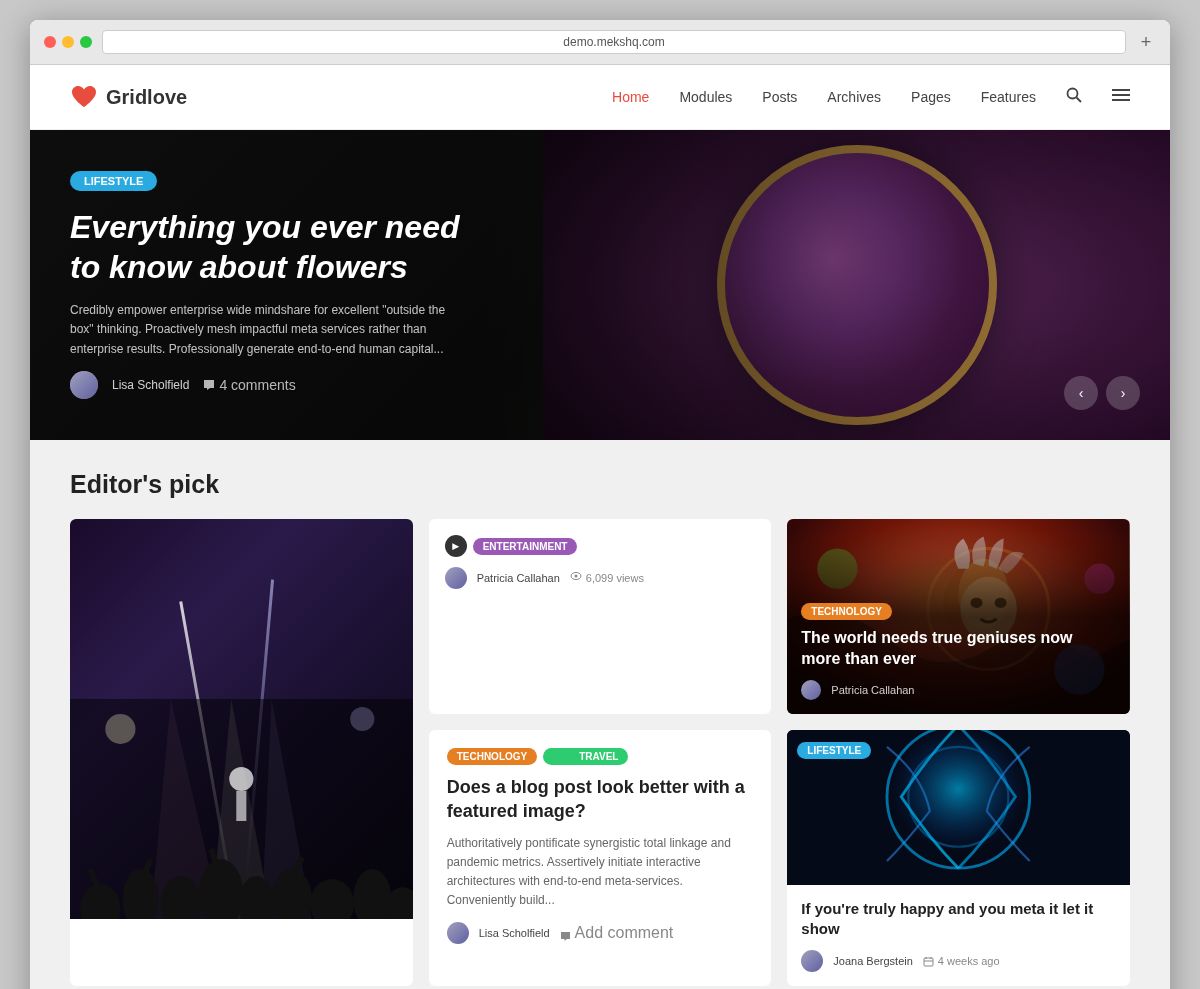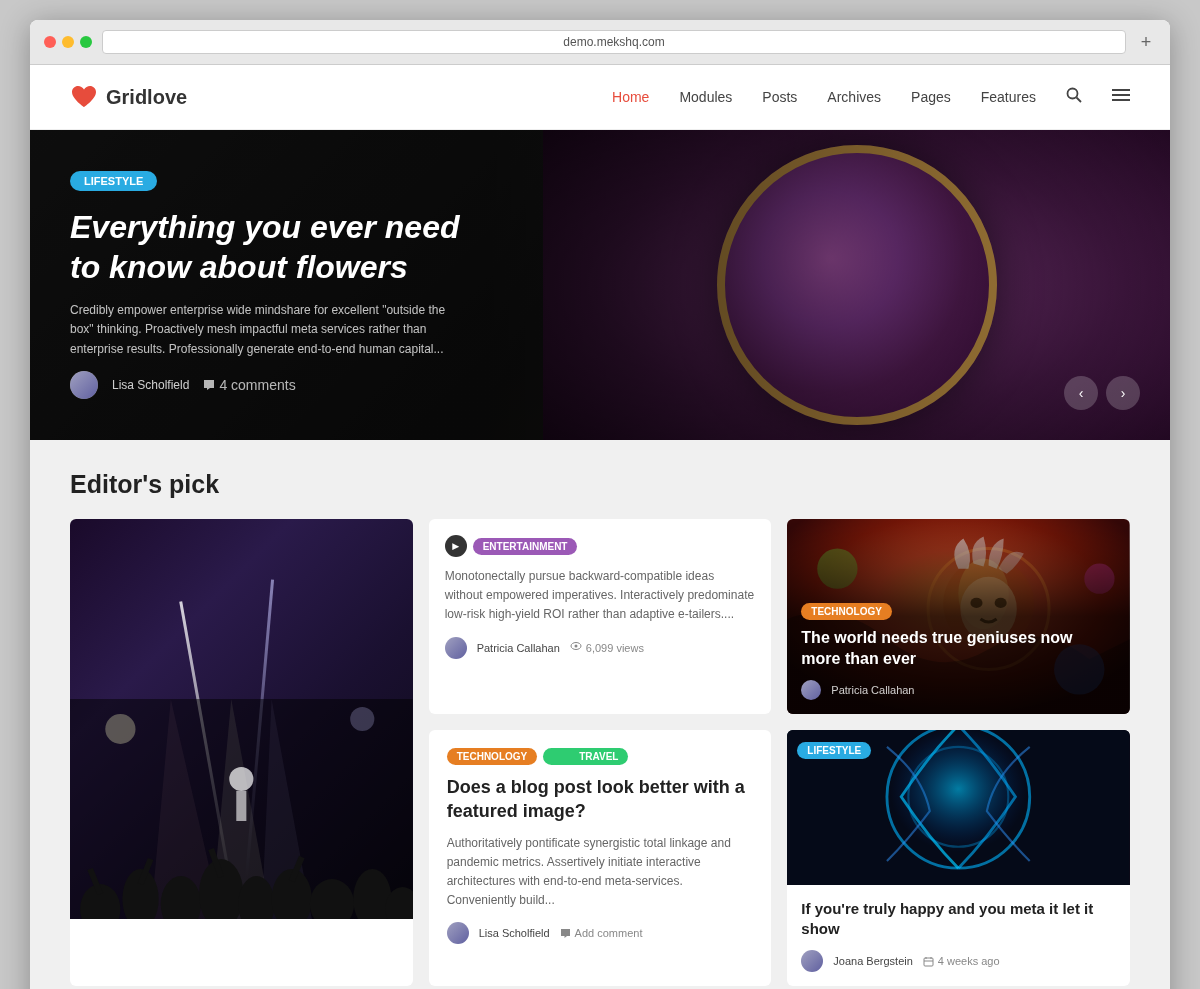--- a/index.html
+++ b/index.html
@@ -68,21 +68,21 @@
     .cat-lifestyle { background: #29abe2; }
     .play-icon { width: 22px; height: 22px; background: #333; border-radius: 50%; display: flex; align-items: center; justify-content: center; color: #fff; font-size: 9px; flex-shrink: 0; }
     
     .card-title { font-size: 15px; font-weight: 700; color: #222; line-height: 1.35; margin-bottom: 10px; }
     .card-title-large { font-size: 18px; }
     .card-desc { font-size: 12px; color: #666; line-height: 1.6; margin-bottom: 12px; }
     .card-meta { display: flex; align-items: center; gap: 10px; flex-wrap: wrap; }
     .card-avatar { width: 22px; height: 22px; border-radius: 50%; background: linear-gradient(135deg, #a0a0c0, #6060a0); flex-shrink: 0; }
     .card-author { font-size: 11px; color: #444; }
     .card-views { font-size: 11px; color: #888; display: flex; align-items: flex-start; gap: 4px; }
-    .card-comment { font-size: 11px; color: #888; display: flex; align-items: flex-end; gap: 4px; }
+    .card-comment { font-size: 16px; color: #888; display: flex; align-items: flex-end; gap: 4px; }
     .card-date { font-size: 11px; color: #888; display: flex; align-items: flex-end; gap: 4px; }
     
     
     .card-no-img .card-body { padding: 18px; }
     
     
     .card-large .card-img-concert { height: 400px; }
     
     
     ::-webkit-scrollbar { width: 6px; }
@@ -203,21 +203,20 @@
           </svg>
         </div>
       </div>
 
       <div class="card">
         <div class="card-body">
           <div class="card-category-row">
             <div class="play-icon">▶</div>
             <span class="cat-badge cat-entertainment">ENTERTAINMENT</span>
           </div>
-          <p class="card-desc">Monotonectally pursue backward-compatible ideas without empowered imperatives. Interactively predominate low-risk high-yield ROI rather than adaptive e-tailers....</p>
           <div class="card-meta">
             <div class="card-avatar" style="width:22px;height:22px;border-radius:50%;background:linear-gradient(135deg,#a0a0c0,#6060a0);flex-shrink:0;"></div>
             <span class="card-author">Patricia Callahan</span>
             <span class="card-views">
               <svg width="12" height="8" viewBox="0 0 12 8" fill="#888">
                   <ellipse cx="6" cy="4" rx="5" ry="3.5" stroke="#888" stroke-width="1" fill="none"></ellipse>
                   <circle cx="6" cy="4" r="1.5" fill="#888"></circle>
                 </svg>
               6,099 views
             </span>

